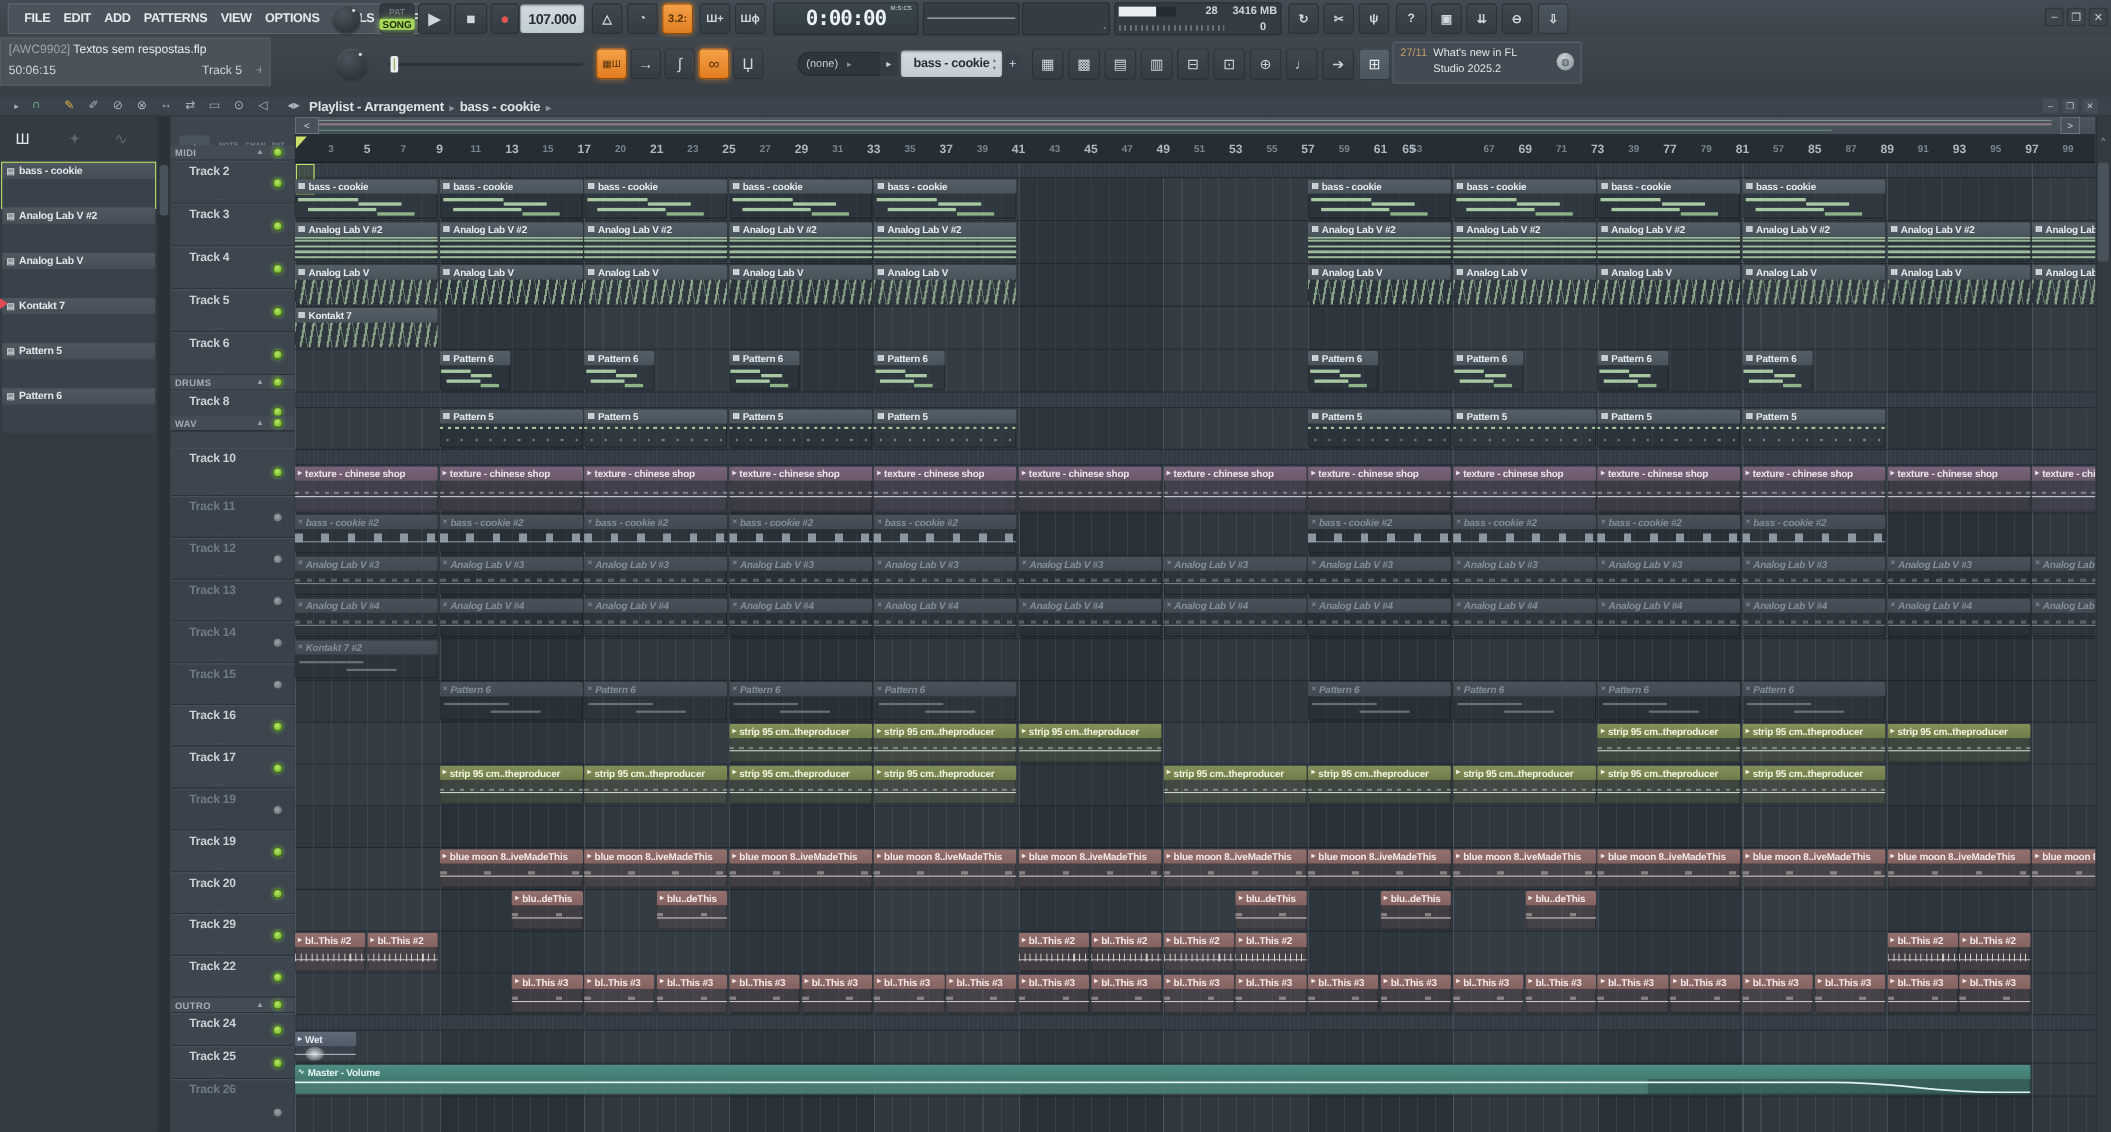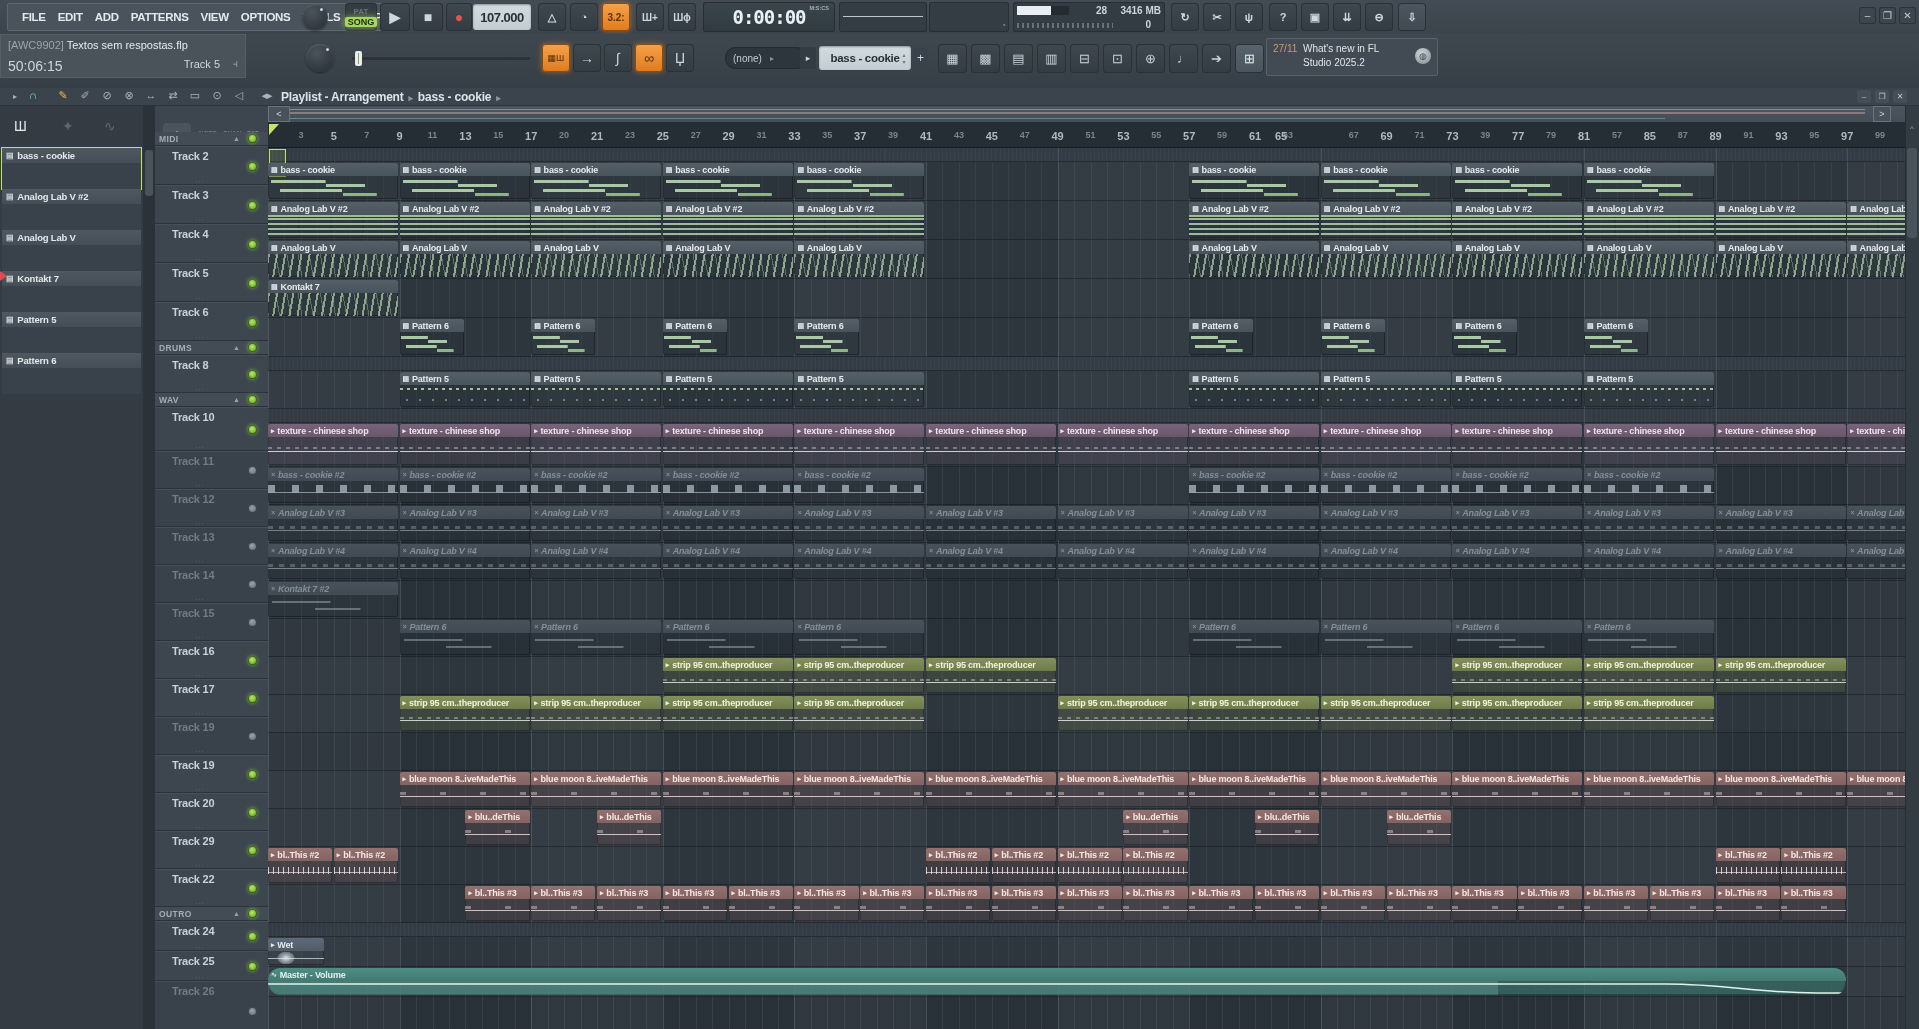--- a/index.html
+++ b/index.html
@@ -46,21 +46,21 @@
   #cnt-val{position:absolute;right:14px;bottom:2px;font-weight:bold;}
   .winbtn{position:absolute;top:7px;width:17px;height:17px;background:#3d454d;border-radius:3px;
        box-shadow:inset 0 0 0 1px #2b3238;color:#c6ced4;font-size:10px;display:flex;align-items:center;justify-content:center;}
   
   #bar2{position:absolute;left:0;top:34px;width:1919px;height:54px;background:linear-gradient(#3f474f,#363e46);}
   #projpanel{position:absolute;left:0;top:34px;width:246px;height:44px;background:#4a525a;
        box-shadow:inset 0 0 0 1px #565f68;color:#d6dde1;}
   #proj-line1{position:absolute;left:8px;top:5px;font-size:11px;white-space:nowrap;}
   #proj-code{color:#9aa5ad;}
   #proj-name{color:#e6ebee;font-weight:normal;}
-  #proj-len{position:absolute;left:8px;top:24px;font-size:14px;color:#cfd6db;}
+  #proj-len{position:absolute;left:8px;top:24px;font-size:11px;color:#cfd6db;}
   #proj-focus{position:absolute;right:26px;top:24px;font-size:11px;color:#cfd6db;}
   #proj-colico{position:absolute;right:8px;top:23px;font-size:11px;color:#9aa5ad;}
   #hintslider{position:absolute;left:352px;top:57px;width:178px;height:3px;background:#2c3339;border-radius:2px;}
   #hintthumb{position:absolute;left:3px;top:-6px;width:7px;height:15px;background:#e6ecef;border-radius:2px;}
   #hintthumb:after{content:"";position:absolute;left:3px;top:2px;width:1px;height:11px;background:#9aa736;}
   .r2btn{position:absolute;top:44px;width:28px;height:28px;background:linear-gradient(#3f474f,#343c43);
        border-radius:4px;box-shadow:inset 0 0 0 1px #2a3137;color:#cfd7dc;display:flex;align-items:center;justify-content:center;font-size:14px;}
   .r2btn.orange{background:linear-gradient(#f5a24b,#e07b1d);color:#55300a;box-shadow:inset 0 0 0 1px #8a4c0c,0 0 6px rgba(240,140,40,.5);}
   #livesel{position:absolute;left:725px;top:47px;width:66px;height:22px;background:#2e363d;border-radius:11px;
        box-shadow:inset 0 0 0 1px #242b31;color:#c3ccd2;font-size:10px;display:flex;align-items:center;padding:0 8px;gap:8px;}
@@ -500,21 +500,21 @@
         <div class="prow-group" style="top: 235px; height: 14px;">
           <span class="gname">DRUMS</span>
           <span class="gcol" style="right: 28px;">▲</span>
           <span class="led" style="top: 2px;"></span>
         </div>
         <div class="prow" style="top: 249px; height: 38px;">
           <span class="tname">Track 8</span>
           <span class="tdots">...</span>
           <span class="led" style="top: 15px;"></span>
         </div>
-        <div class="prow-group" style="top: 287px; height: 14px;">
+        <div class="prow-group" style="top: 272px; height: 14px;">
           <span class="gname">WAV</span>
           <span class="gcol" style="right: 28px;">▲</span>
           <span class="led" style="top: 2px;"></span>
         </div>
         <div class="prow" style="top: 301px; height: 44px;">
           <span class="tname">Track 10</span>
           <span class="tdots">...</span>
           <span class="led" style="top: 18px;"></span>
         </div>
         <div class="prow dim" style="top: 345px; height: 38px;">
@@ -1855,21 +1855,21 @@
           </div>
           <div class="cb pv-rose"></div>
         </div>
         <div class="clip c-slate" style="left: 0px; top: 832px; width: 56.075px; height: 27px;">
           <div class="ch">
             <span class="cic">▸</span>
             <span>Wet</span>
           </div>
           <div class="cb" style="background: radial-gradient(12px 9px at 18px 50%, rgba(225, 232, 238, 0.95), rgba(225, 232, 238, 0.25) 70%, transparent 72%), linear-gradient(rgba(225, 232, 238, 0.7), rgba(225, 232, 238, 0.7)) 0px 50% / 100% 1px no-repeat;"></div>
         </div>
-        <div class="clip c-teal" style="left: 0px; top: 862px; width: 1577.7px; height: 27px; border-radius: 12px;">
+        <div class="clip c-teal" style="left: 0px; top: 862px; width: 1577.7px; height: 27px;">
           <div class="ch">
             <span class="cic">∿</span>
             <span>Master - Volume</span>
           </div>
           <div class="cb"><svg width="1578" height="14" viewBox="0 0 1578 14">
               <rect x="0" y="0" width="1230" height="14" fill="rgba(120,190,178,.28)"></rect>
               <path d="M0 3 H1398 C 1458 3 1488 12 1548 12 H1578" stroke="#dff2ec" stroke-width="1.5" fill="none"></path>
             </svg></div>
         </div>
       </div>

